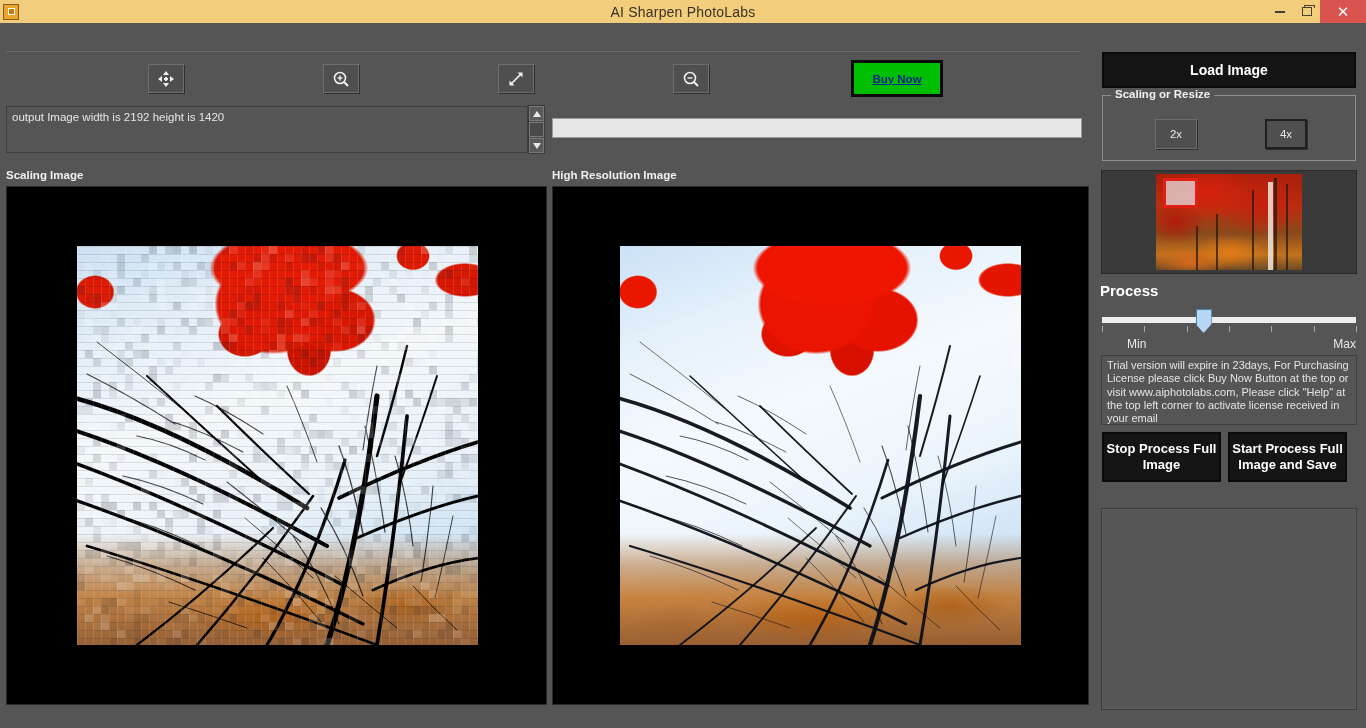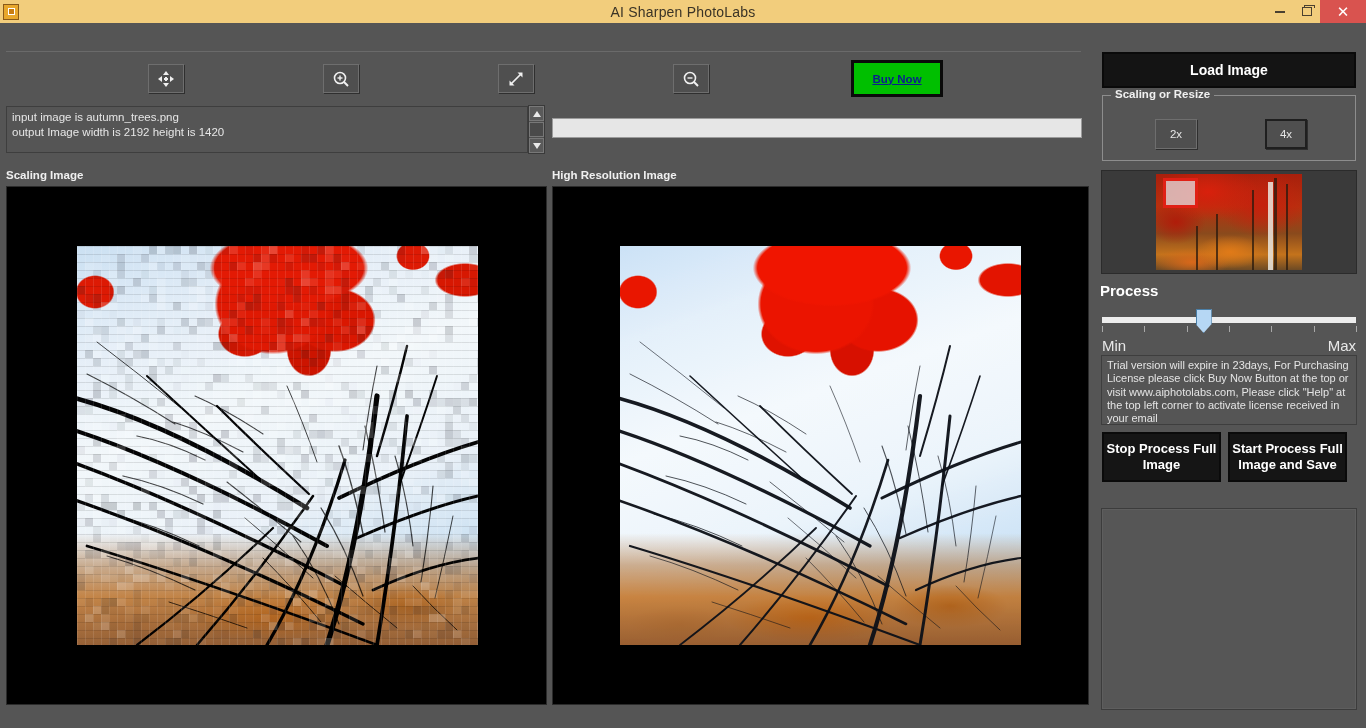--- a/index.html
+++ b/index.html
@@ -180,21 +180,21 @@
   .slider .tick { position: absolute; top: 0; width: 1px; height: 6px; background: #a8a8a8; }
   .slider .thumb-knob {
     position: absolute; top: 0; width: 16px; height: 24px; margin-left: -8px;
     background: #b6d7f4; border: 1px solid #4a7fa8;
     clip-path: polygon(0 0, 100% 0, 100% 62%, 50% 100%, 0 62%);
   }
   .minmax {
     position: absolute; left: 10px; top: 291px; width: 254px;
     display: flex; justify-content: space-between;
   }
-  .minmax span { font-size: 15px; color: #e8e8e8; }
+  .minmax span { font-size: 12px; color: #e8e8e8; margin-left: 25px; }
 
   .trialbox {
     position: absolute; left: 9px; top: 309px; width: 256px; height: 70px;
     background: #555555; border: 1px solid #3e3e3e; padding: 3px 5px;
     overflow: hidden;
   }
   .trialbox p { font-size: 11px; color: #e4e4e4; line-height: 13.3px; }
 
   .proc-btn {
     position: absolute; top: 386px; width: 119px; height: 50px;
@@ -273,21 +273,20 @@
       <line x1="11.8" y1="11.8" x2="16" y2="16" stroke="#f0f0f0" stroke-width="2"></line>
       <line x1="5.5" y1="8" x2="10.5" y2="8" stroke="#f0f0f0" stroke-width="1.4"></line>
     </svg>
   </div>
 
   <div class="buy-now">
     <span>Buy Now</span>
   </div>
 
   <div class="infobox">
-    <div class="line">input image is autumn_trees.png</div>
     <div class="line">output Image width is 2192 height is 1420</div>
   </div>
 
   <div class="vscroll">
     <div class="arrow up">
         <span></span>
       </div>
     <div class="thumb"></div>
     <div class="arrow down">
         <span></span>

